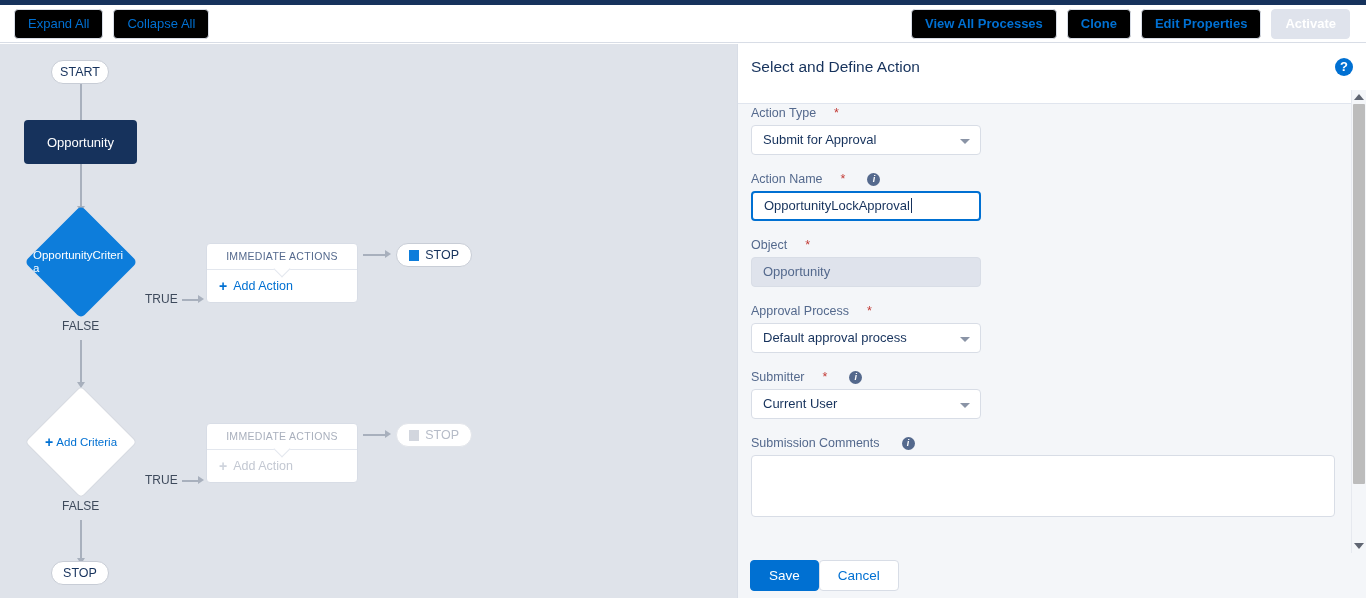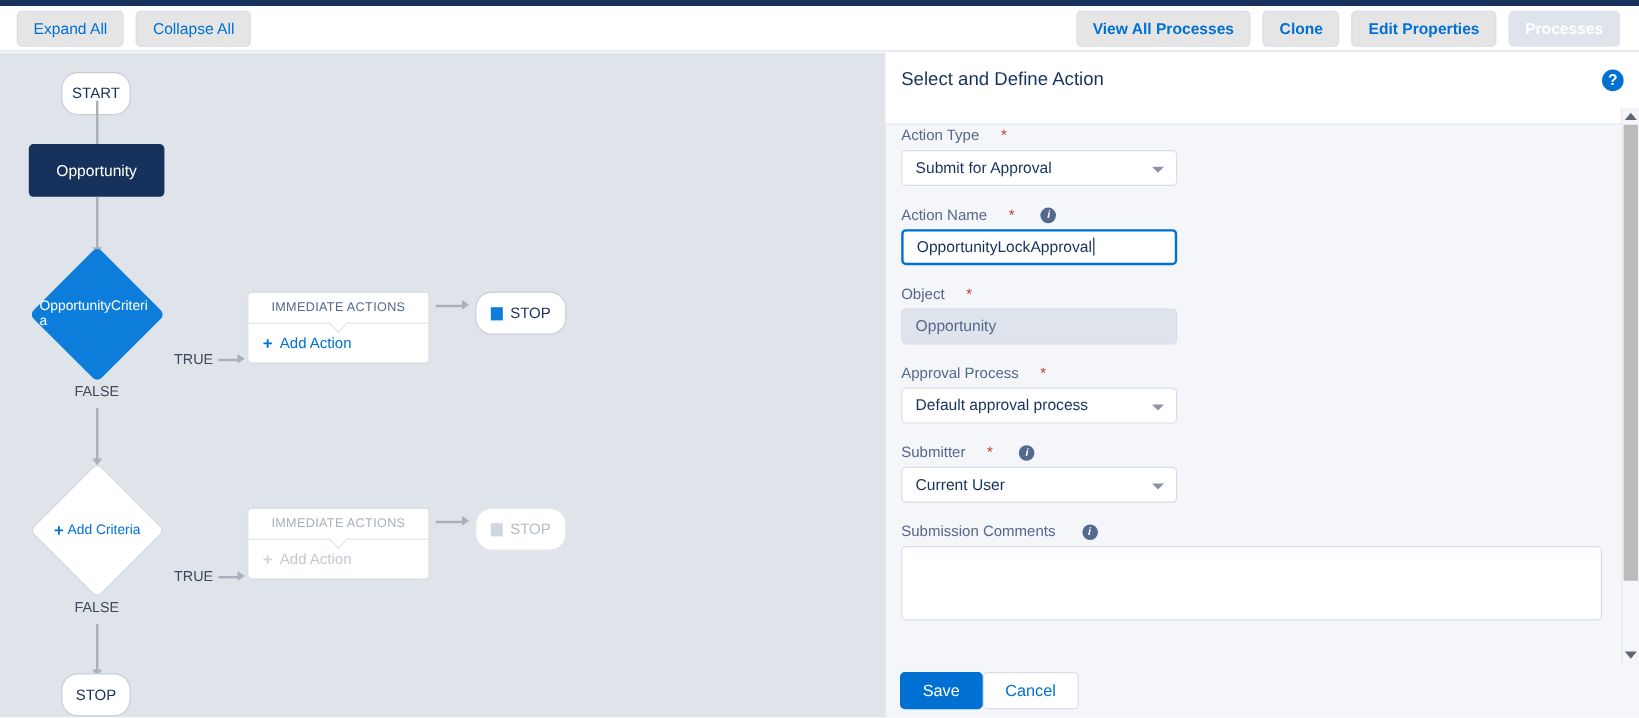--- a/index.html
+++ b/index.html
@@ -26,21 +26,21 @@
     background: #ffffff;
     border-bottom: 1px solid #d8dde6;
   }
   .tb-left { position: absolute; left: 14px; top: 4px; display: flex; gap: 10px; }
   .tb-right { position: absolute; right: 16px; top: 4px; display: flex; gap: 10px; font-weight: bold; }
   .btn {
     height: 30px;
     padding: 0 13px;
     border: 1px solid #d8dde6;
     border-radius: 4px;
-    background: #e5e5e5;
+    background: #000000;
     color: #0070d2;
     font-size: 13px;
     line-height: 28px;
     white-space: nowrap;
     cursor: pointer;
     text-align: center;
   }
   .btn.disabled {
     background: #dfe3ec;
     border-color: #dfe3ec;
@@ -57,21 +57,21 @@
     overflow: hidden;
   }
 
   .node { position: absolute; }
 
   
   .pill {
     background: #ffffff;
     border: 1px solid #c8cdd6;
     border-radius: 14px;
-    height: 36px;
+    height: 24px;
     line-height: 22px;
     text-align: center;
     color: #16325c;
     font-size: 12.5px;
     display: flex;
     align-items: center;
     justify-content: center;
     gap: 6px;
     padding: 0 12px;
     cursor: pointer;
@@ -385,21 +385,21 @@
 
   <div class="toolbar">
     <div class="tb-left">
       <div class="btn">Expand All</div>
       <div class="btn">Collapse All</div>
     </div>
     <div class="tb-right">
       <div class="btn">View All Processes</div>
       <div class="btn">Clone</div>
       <div class="btn">Edit Properties</div>
-      <div class="btn disabled">Processes</div>
+      <div class="btn disabled">Activate</div>
     </div>
   </div>
 
   <div class="canvas">
 
     <div class="node pill" style="left:51px; top:16px; width:58px;">
       <span>START</span>
     </div>
 
     <div class="vline" style="left:80px; top:40px; height:42px;"></div>

